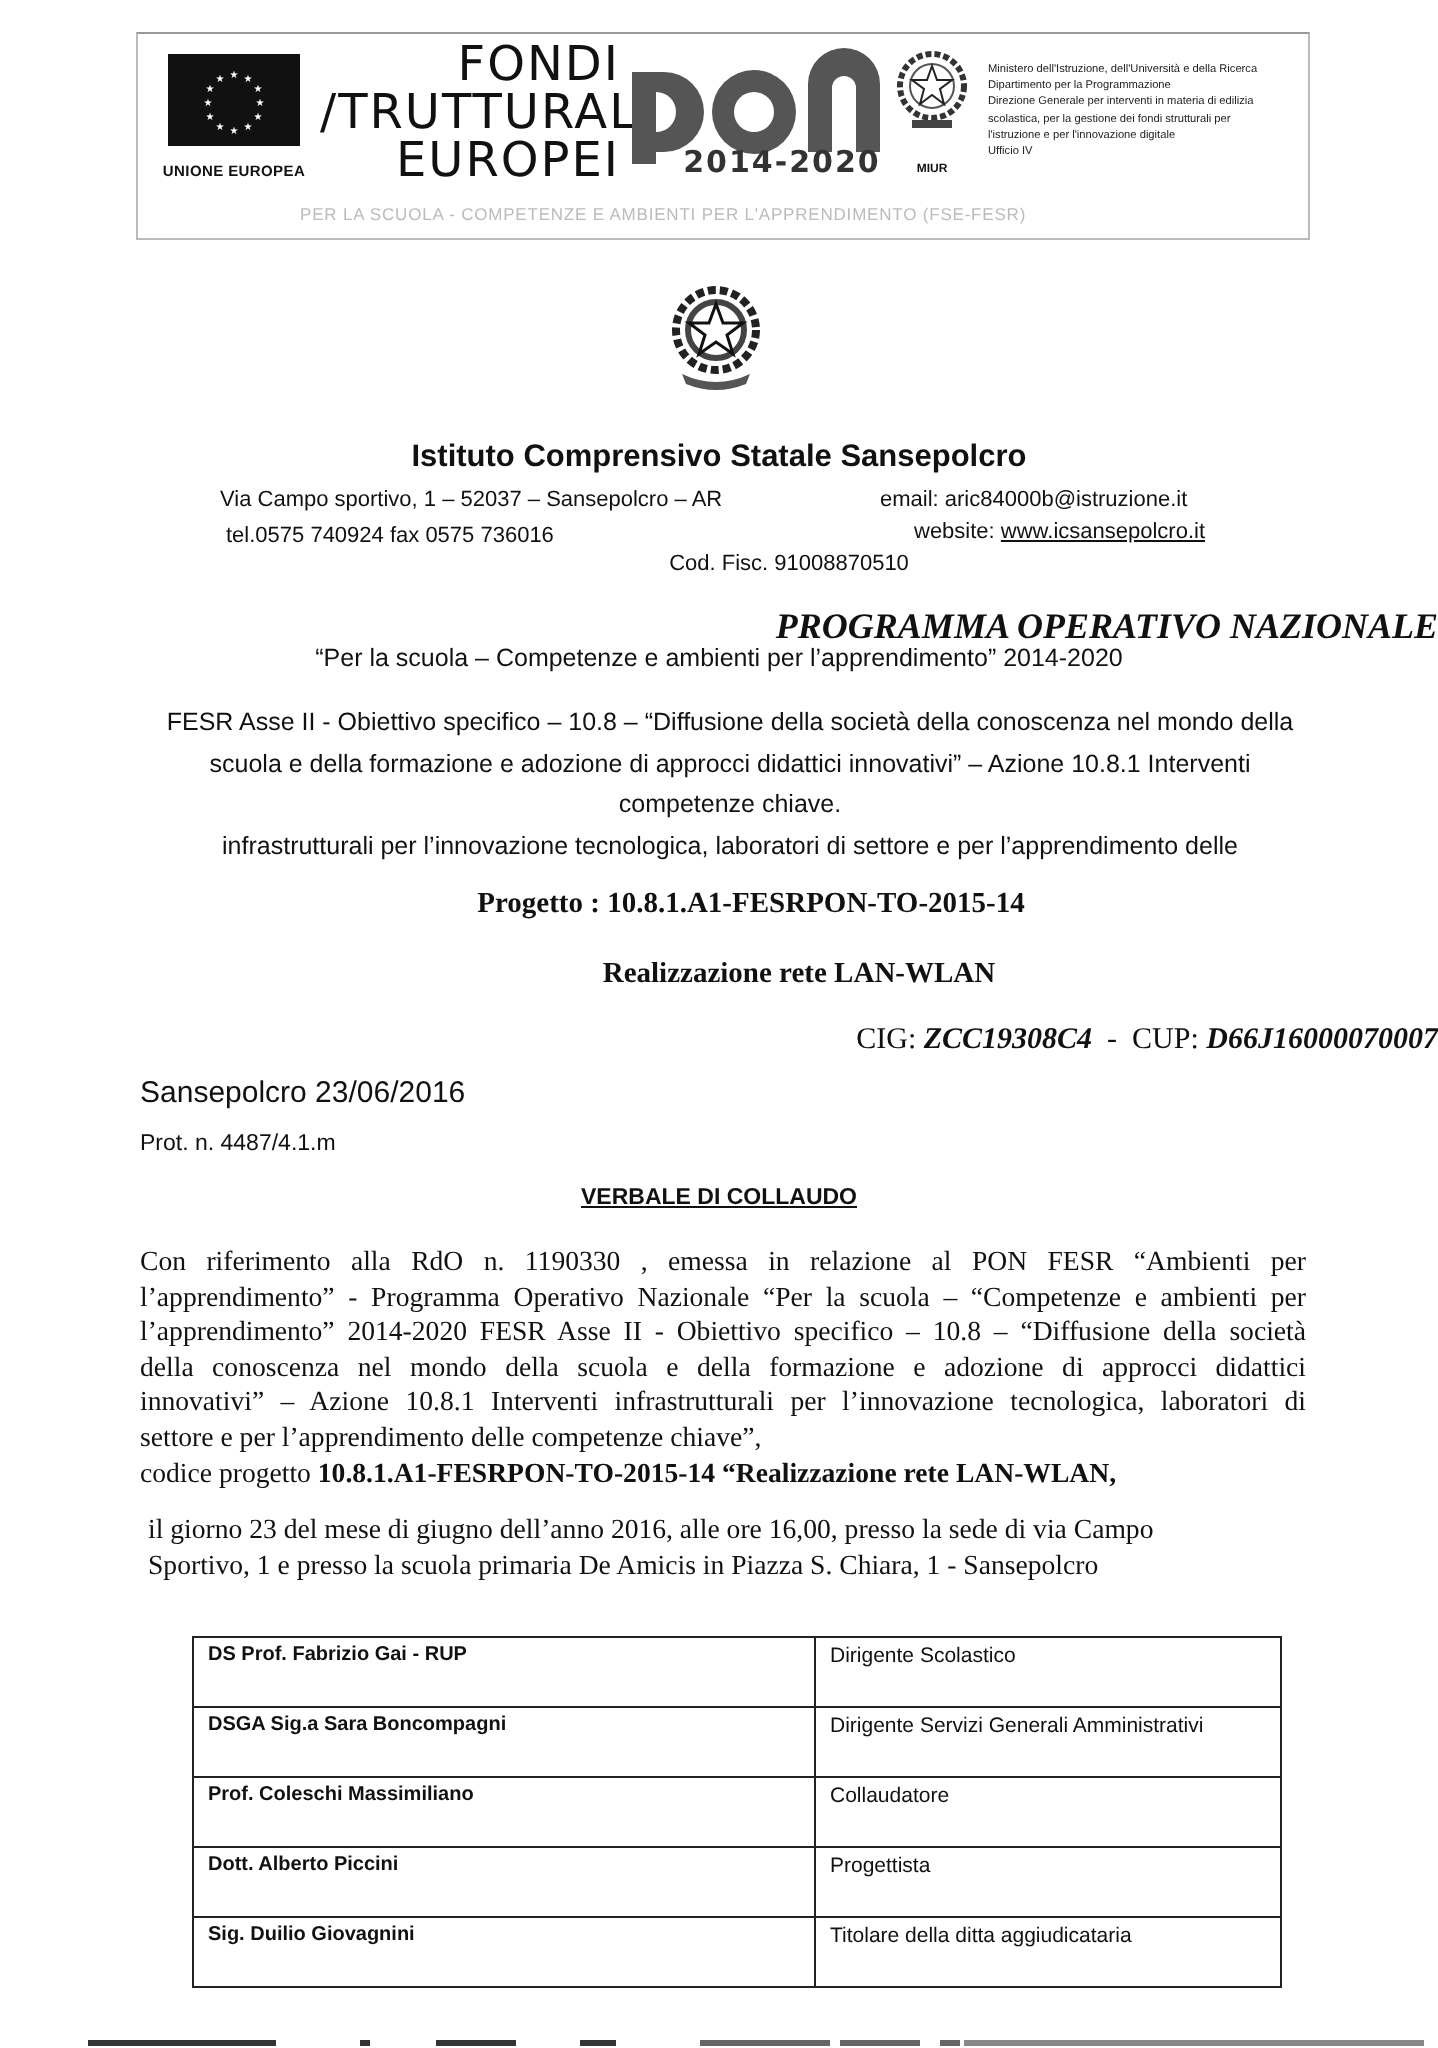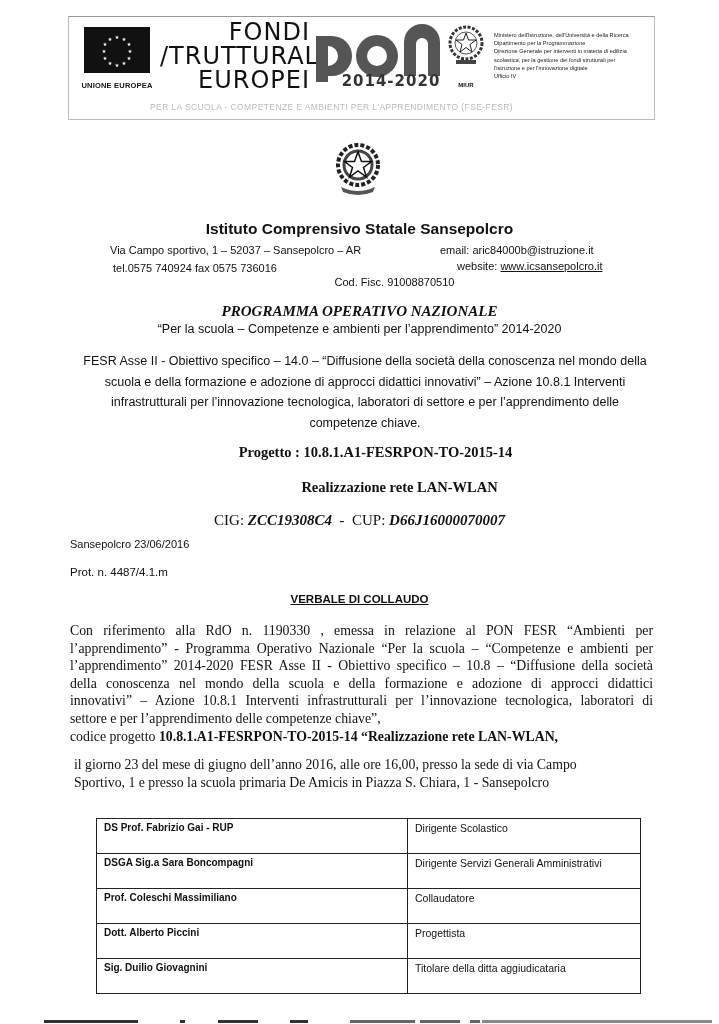--- a/index.html
+++ b/index.html
@@ -23,30 +23,30 @@
   .emblem { left:333px; top:141px; width:50px; height:56px; }
 
   .school-name { left:0; top:220px; width:719px; text-align:center; font-size:15.5px; font-weight:bold; }
   .addr1 { left:110px; top:244px; font-size:11px; }
   .addr2 { left:113px; top:262px; font-size:11px; }
   .email { left:440px; top:244px; font-size:11px; }
   .website { left:457px; top:260px; font-size:11px; }
   .website a { color:#111; text-decoration:underline; }
   .codfisc { left:0; top:276px; width:719px; padding-left:70px; box-sizing:border-box; text-align:center; font-size:11px; }
 
-  .pon-title { left:0; top:303px; width:719px; text-align:center; font-family:"Liberation Serif", serif; font-style:italic; font-weight:bold; font-size:15px; }
+  .pon-title { left:0; top:303px; width:719px; text-align:right; font-family:"Liberation Serif", serif; font-style:italic; font-weight:bold; font-size:18px; }
   .pon-subtitle { left:0; top:322px; width:719px; text-align:center; font-size:12.5px; }
   .fesr { left:70px; top:351px; width:590px; text-align:center; font-size:12.5px; line-height:20.5px; }
 
   .serif { font-family:"Liberation Serif", serif; }
   .progetto { left:0; top:444px; width:719px; text-align:center; font-size:14.5px; font-weight:bold;margin-left:16px; }
   .realizz { left:0; top:479px; width:719px; text-align:center; font-size:14.5px; font-weight:bold;padding-left:40px; }
-  .cig { left:0; top:512px; width:719px; text-align:center; font-size:15px; }
+  .cig { left:0; top:512px; width:719px; text-align:right; font-size:15px; }
   .cig b { font-style:italic; }
-  .date { left:70px; top:538px; font-size:11px; }
+  .date { left:70px; top:538px; font-size:15px; }
   .prot { left:70px; top:566px; font-size:11.5px; }
   .verbale { left:0; top:593px; width:719px; text-align:center; font-size:11.5px; font-weight:bold; text-decoration:underline; }
 
   .body-text { left:70px; top:622px; width:583px; font-size:13.8px; line-height:17.6px; text-align:justify; }
   .body-line { display:block; text-align:justify; text-align-last:justify; }
   .body-line.last { text-align-last:left; }
   .body-text2 { left:74px; top:756px; width:590px; font-size:13.8px; line-height:17.6px; }
 
   
   .sig-table { left:96px; top:818px; width:545px; border-collapse:collapse; }
@@ -134,24 +134,24 @@
 <div class="abs addr2">tel.0575 740924  fax 0575 736016</div>
 <div class="abs email">email: aric84000b@istruzione.it</div>
 <div class="abs website">
   <span>website: </span><a>www.icsansepolcro.it</a>
 </div>
 <div class="abs codfisc">Cod. Fisc. 91008870510</div>
 
 <div class="abs pon-title">PROGRAMMA OPERATIVO NAZIONALE</div>
 <div class="abs pon-subtitle">“Per la scuola – Competenze e ambienti per l’apprendimento” 2014-2020</div>
 <div class="abs fesr">
-  <div>FESR Asse II -  Obiettivo specifico – 14.0 – “Diffusione della società della conoscenza nel mondo della</div>
+  <div>FESR Asse II -  Obiettivo specifico – 10.8 – “Diffusione della società della conoscenza nel mondo della</div>
   <div>scuola e della formazione e adozione di approcci didattici innovativi” – Azione 10.8.1 Interventi</div>
+  <div>competenze chiave.</div>
   <div>infrastrutturali per l’innovazione tecnologica, laboratori di settore e per l’apprendimento delle</div>
-  <div>competenze chiave.</div>
 </div>
 
 <div class="abs progetto serif">Progetto : 10.8.1.A1-FESRPON-TO-2015-14</div>
 <div class="abs realizz serif">Realizzazione rete LAN-WLAN</div>
 <div class="abs cig serif">
   <span>CIG:</span>
   <b>ZCC19308C4</b>
   <span style="white-space:pre"> - </span>
   <span>CUP:</span>
   <b>D66J16000070007</b>

